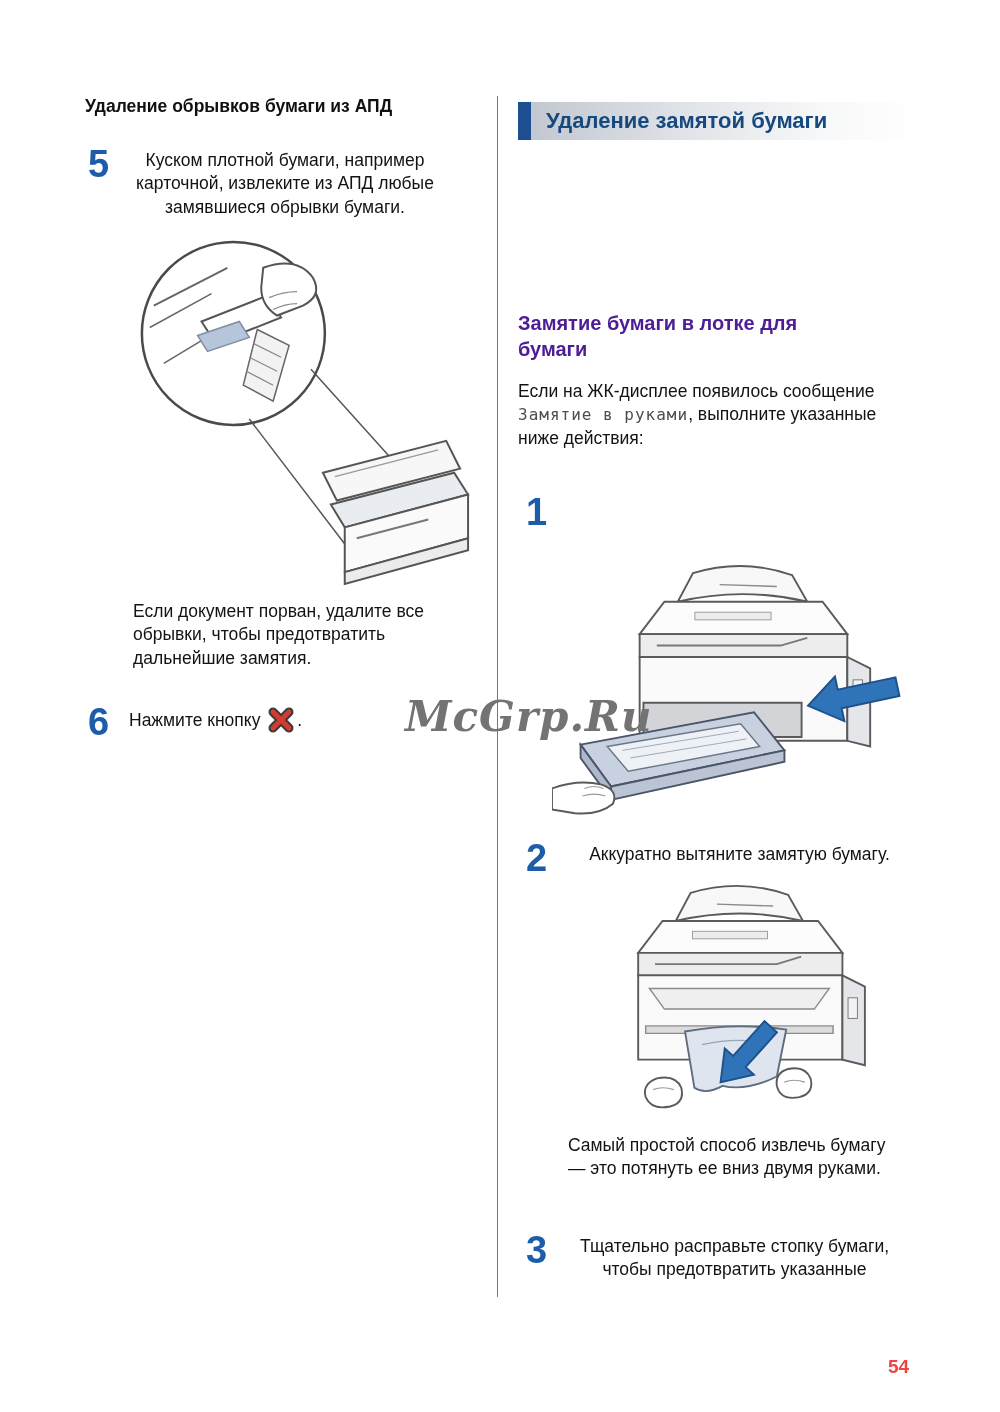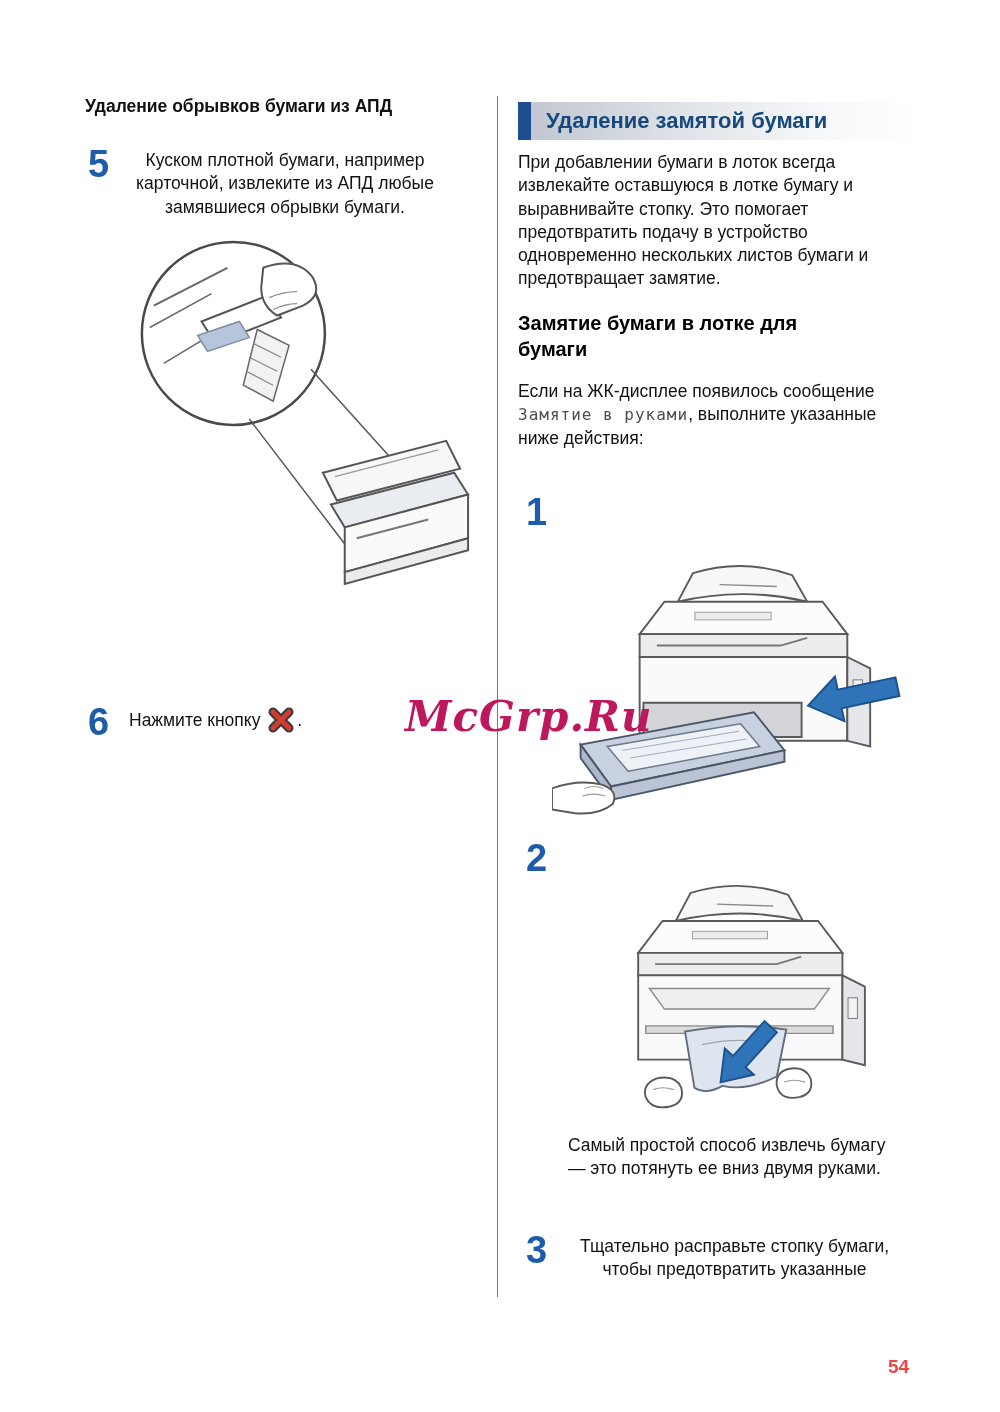--- a/index.html
+++ b/index.html
@@ -32,27 +32,27 @@
     position:absolute; left:518px; top:90px; width:404px; height:38px;
     background:linear-gradient(90deg, #bfc5cf 0%, #dfe2e7 40%, #f7f8f9 75%, #ffffff 100%);
     display:flex; align-items:center;
   }
   .section-header .bar {
     width:13px; height:38px; background:#1d4e8f; margin-right:15px; flex:none;
   }
   .section-title { font-size:22px; font-weight:bold; color:#17497e; }
   .subsection-title {
     position:absolute; left:518px; top:298px; width:330px;
-    font-size:20px; font-weight:bold; color:#000000; line-height:1.3;
+    font-size:20px; font-weight:bold; color:#4c1d95; line-height:1.3;
   }
   .illustration { position:absolute; }
   .watermark {
     position:absolute; left:405px; top:680px; z-index:5;
     font-family:"DejaVu Serif", serif; font-style:italic; font-weight:bold;
-    font-size:42px; color:#be185d; letter-spacing:1px;
+    font-size:42px; color:#737373; letter-spacing:1px;
   }
   .page-number {
     position:absolute; left:888px; top:1344px;
     font-size:19px; font-weight:bold; color:#ef4444;
   }
   .x-icon { vertical-align:-7px; margin:0 1px; }
 </style>
 </head>
 <body>
 
@@ -89,38 +89,38 @@
     <g transform="translate(-16,0)">
       <path d="M224 240 L348 208 L362 236 L238 268 Z" fill="#f7f7f7" stroke="#555" stroke-width="2"></path>
       <path d="M236 244 L340 217" stroke="#999" stroke-width="1.2" fill="none"></path>
       <path d="M232 272 L356 240 L370 262 L246 295 Z" fill="#e9edf2" stroke="#555" stroke-width="2"></path>
       <path d="M246 295 L370 262 L370 306 L246 340 Z" fill="#fafafa" stroke="#555" stroke-width="2"></path>
       <path d="M258 306 L330 287" stroke="#777" stroke-width="2" fill="none"></path>
       <path d="M246 340 L370 306 L370 318 L246 352 Z" fill="#ececec" stroke="#555" stroke-width="2"></path>
     </g>
   </svg>
 
+  <div class="para" style="left:133px; top:588px; width:322px;">Если документ порван, удалите все обрывки, чтобы предотвратить дальнейшие замятия.</div>
 
   <div class="step" style="left:88px; top:692px; width:390px;">
     <div class="step-num">6</div>
     <div class="step-text">
       <span>Нажмите кнопку</span>
       <svg class="x-icon" width="30" height="26" viewBox="0 0 30 26">
           <path d="M7 5 L23 21 M23 5 L7 21" stroke="#3a3a3a" stroke-width="9" stroke-linecap="round" fill="none"></path>
           <path d="M7 5 L23 21 M23 5 L7 21" stroke="#d23b2f" stroke-width="5" stroke-linecap="round" fill="none"></path>
         </svg><span>.</span>
     </div>
   </div>
 
   <div class="section-header">
     <div class="bar"></div>
     <div class="section-title">Удаление замятой бумаги</div>
   </div>
 
-  <div class="para" style="left:518px; top:139px; width:398px;">При добавлении бумаги в лоток всегда извлекайте оставшуюся в лотке бумагу и выравнивайте стопку. Это помогает предотвратить подачу в устройство одновременно нескольких листов бумаги и предотвращает замятие.</div>
 
   <div class="subsection-title">Замятие бумаги в лотке для бумаги</div>
 
   <div class="para" style="left:518px; top:368px; width:404px;">
     <span>Если на ЖК-дисплее появилось сообщение</span>
     <span class="mono">Замятие в руками</span><span>, выполните указанные ниже действия:</span>
   </div>
 
   <div class="step" style="left:526px; top:482px; width:390px;">
     <div class="step-num">1</div>
@@ -152,20 +152,21 @@
     </g>
     <g transform="translate(302,152) rotate(-12)">
       <path d="M0 -10 L62 -10 L62 10 L0 10 L0 24 L-34 0 L0 -24 Z" fill="#2f74b8" stroke="#1d518c" stroke-width="2"></path>
     </g>
   </svg>
 
   <div class="watermark">McGrp.Ru</div>
 
   <div class="step" style="left:526px; top:828px; width:390px;">
     <div class="step-num">2</div>
+    <div class="step-text" style="width:345px;">Аккуратно вытяните замятую бумагу.</div>
   </div>
 
   <svg class="illustration" style="left:552px; top:864px;" width="356" height="253" viewBox="0 0 380 270">
     <g>
       <path d="M148 18 Q200 2 252 20 L268 48 Q200 32 132 48 Z" fill="#f8f8f8" stroke="#5a5a5a" stroke-width="2"></path>
       <path d="M176 30 L236 32" stroke="#8a8a8a" stroke-width="1.5" fill="none"></path>
       <path d="M118 48 L284 48 L310 82 L92 82 Z" fill="#fcfcfc" stroke="#5a5a5a" stroke-width="2"></path>
       <rect x="150" y="59" width="80" height="8" fill="#ececec" stroke="#9a9a9a" stroke-width="1"></rect>
       <path d="M92 82 L310 82 L310 106 L92 106 Z" fill="#ededed" stroke="#5a5a5a" stroke-width="2"></path>
       <path d="M110 94 L240 94 L266 86" stroke="#777" stroke-width="2" fill="none"></path>

